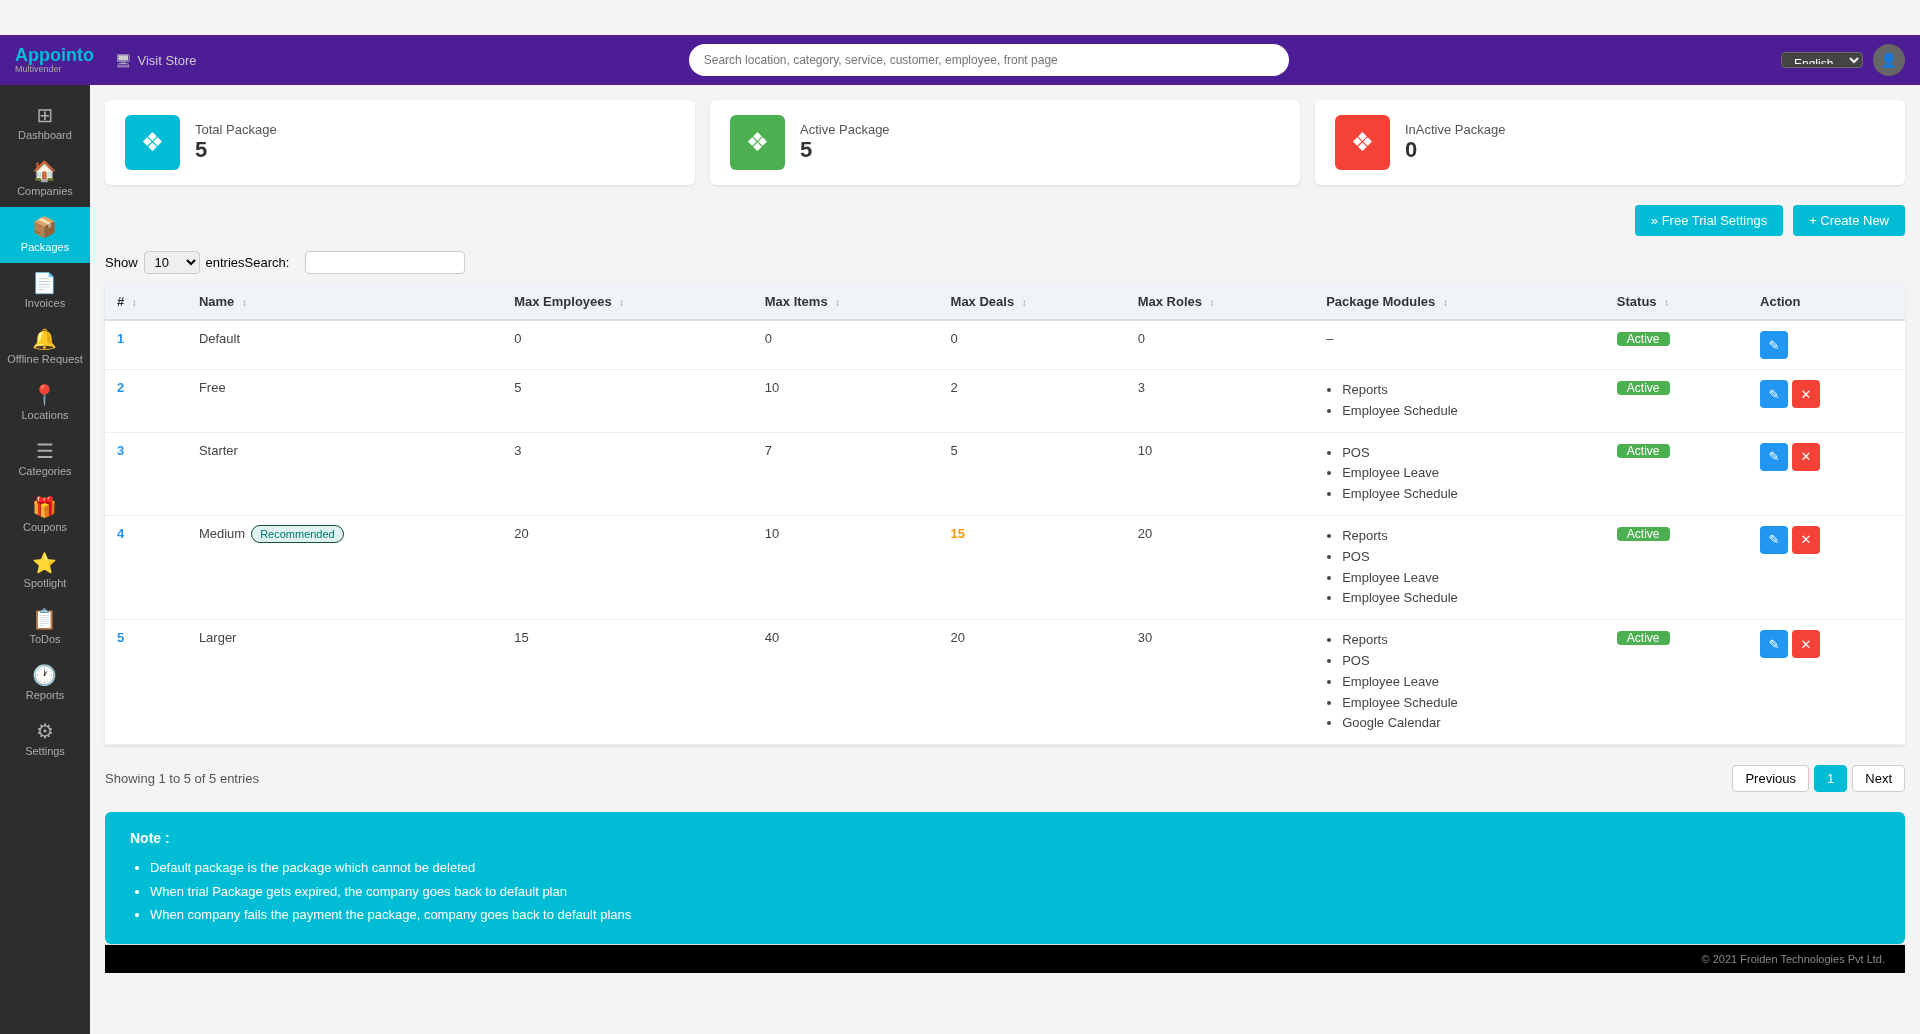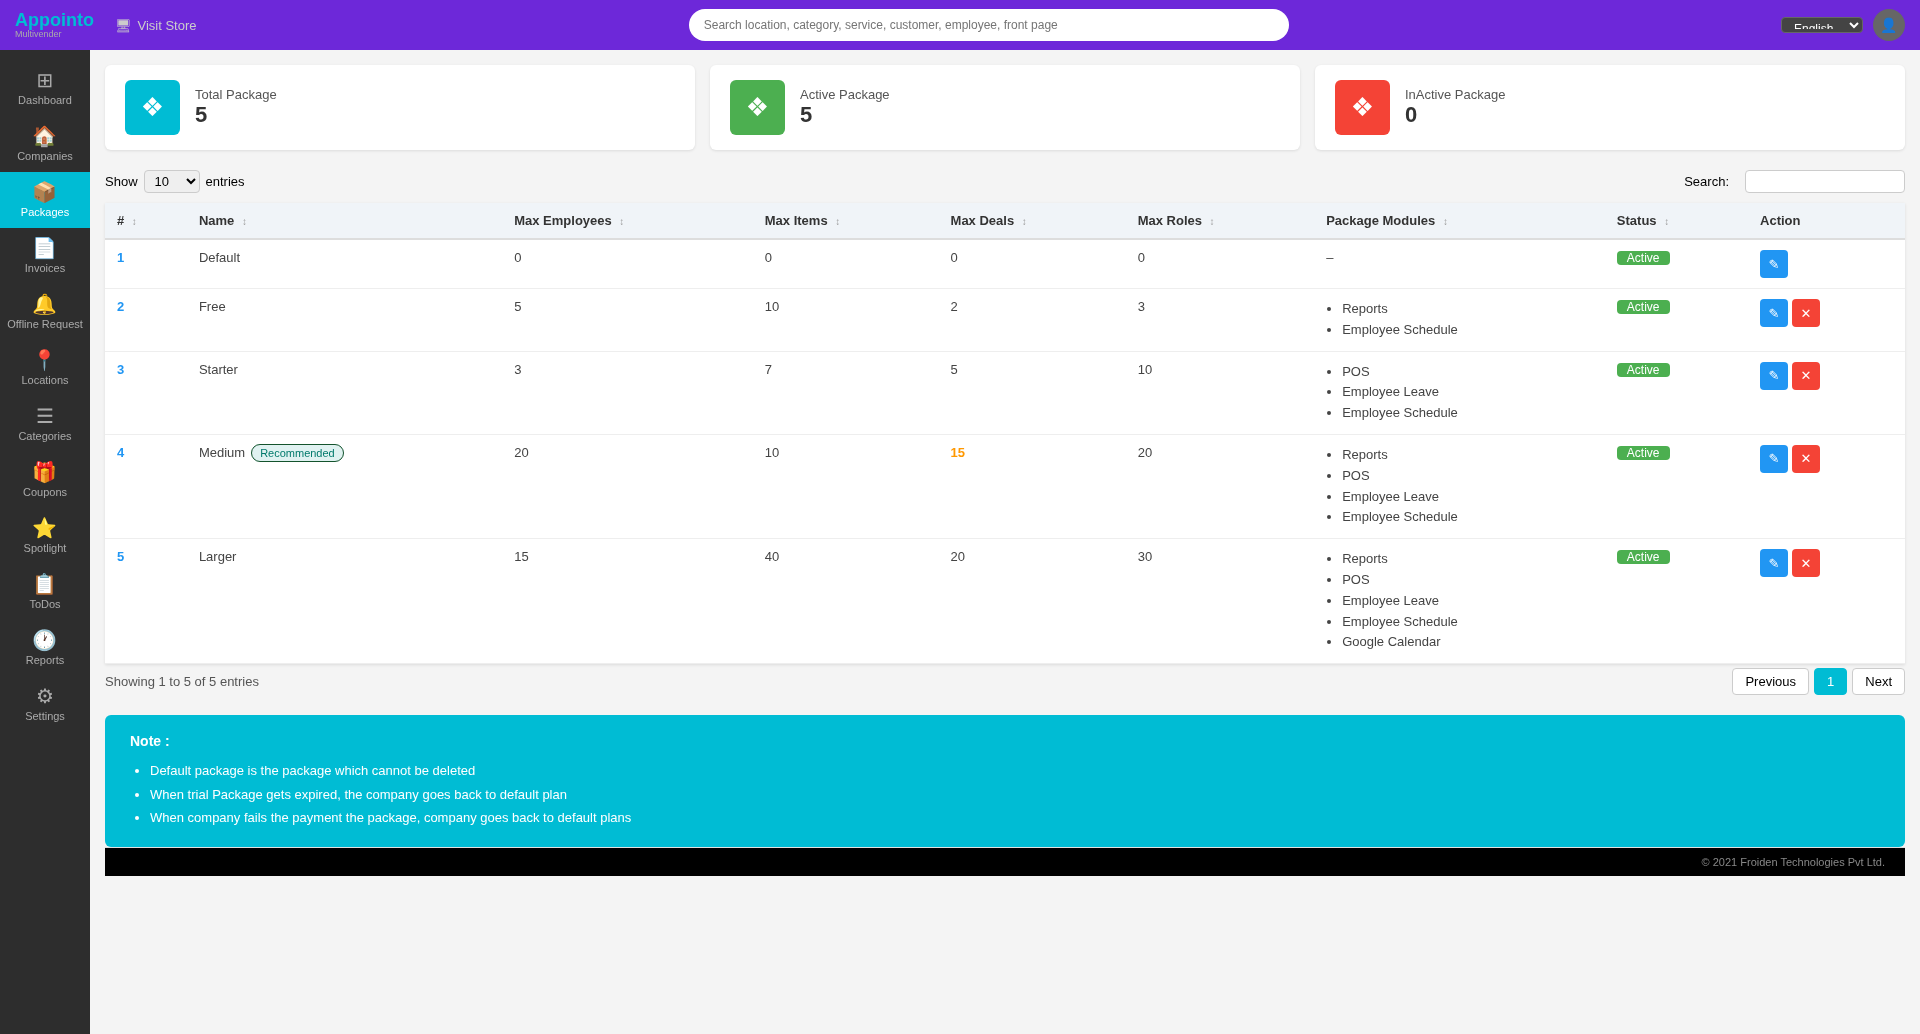--- a/index.html
+++ b/index.html
@@ -1,26 +1,27 @@
 <!DOCTYPE html>
 <html><head>
   <meta charset="utf-8">
   <style>
     * { box-sizing: border-box; margin: 0; padding: 0; }
     body { font-family: Arial, sans-serif; font-size: 13px; background: #f4f4f4; display: flex; flex-direction: column; height: 100vh; }
 
     
     .top-navbar {
-      background: #6d28d9;
+      background: #4c1d95;
       height: 50px;
       display: flex;
       align-items: center;
       padding: 0 15px;
       flex-shrink: 0;
       position: relative;
+      margin-top: 35px;
     }
     .logo-area {
       display: flex;
       align-items: center;
       width: 90px;
     }
     .logo-text {
       color: #00bcd4;
       font-size: 18px;
       font-weight: bold;
@@ -182,21 +183,21 @@
       border: none;
       padding: 8px 16px;
       border-radius: 4px;
       cursor: pointer;
       font-size: 13px;
     }
 
     
     .table-controls {
       display: flex;
-      justify-content: space-between;
+      justify-content: flex-start;
       align-items: center;
       margin-bottom: 10px;
     }
     .show-entries {
       display: flex;
       align-items: center;
       gap: 6px;
       font-size: 13px;
     }
     .entries-select {
@@ -300,21 +301,21 @@
     .module-list li { line-height: 1.6; }
 
     
     .max-deals-highlight { color: #ff9800; font-weight: 600; }
 
     
     .pagination-area {
       display: flex;
       justify-content: space-between;
       align-items: center;
-      margin-top: 4px;
+      margin-top: 20px;
       font-size: 13px;
       color: #555;
     }
     .pagination-controls {
       display: flex;
       gap: 5px;
       align-items: center;
     }
     .page-btn {
       padding: 5px 12px;
@@ -461,20 +462,24 @@
       </div>
       <div class="summary-card">
         <div class="card-icon-box red">❖</div>
         <div class="card-info">
           <div class="card-label">InActive Package</div>
           <div class="card-value">0</div>
         </div>
       </div>
     </div>
 
+    <div class="table-toolbar">
+      <button class="btn-free-trial">» Free Trial Settings</button>
+      <button class="btn-create-new">+ Create New</button>
+    </div>
 
     <div class="table-controls">
       <div class="show-entries">
         <span>Show</span>
         <select class="entries-select">
           <option>5</option>
           <option selected="">10</option>
           <option>25</option>
           <option>50</option>
           <option>100</option>

